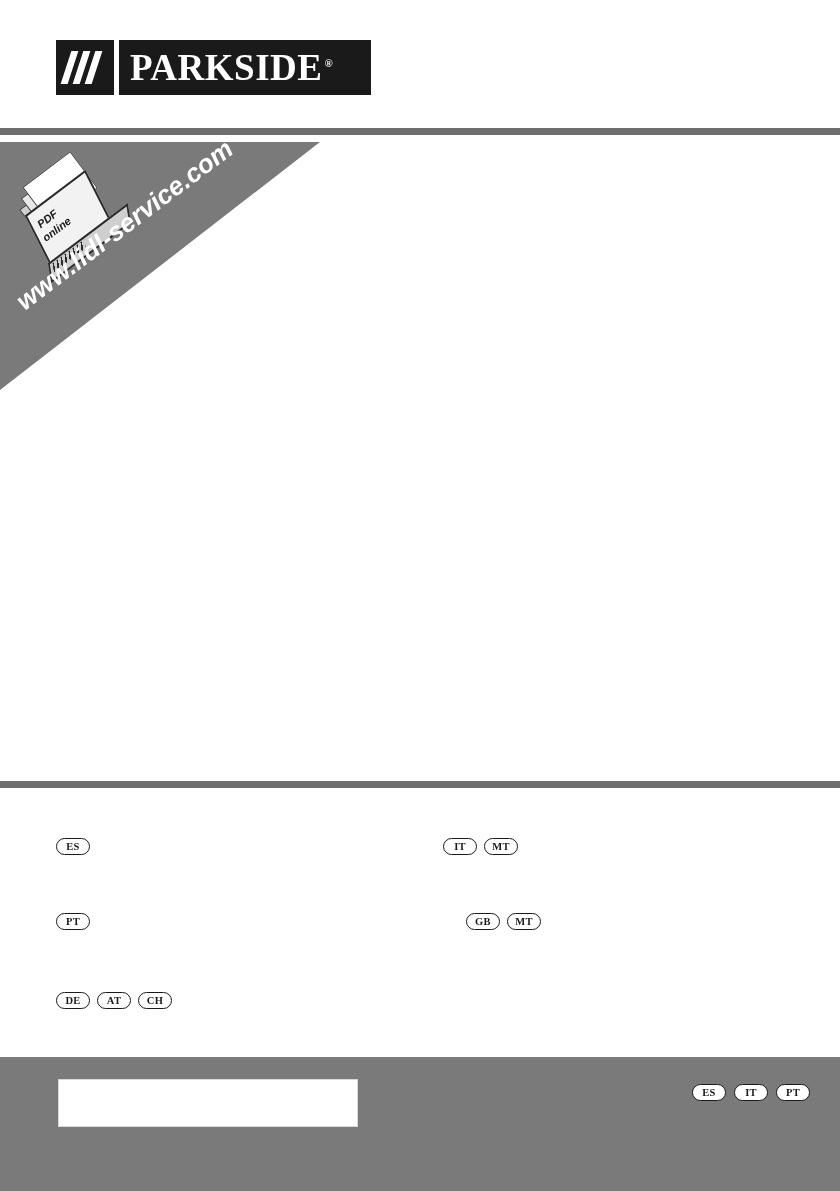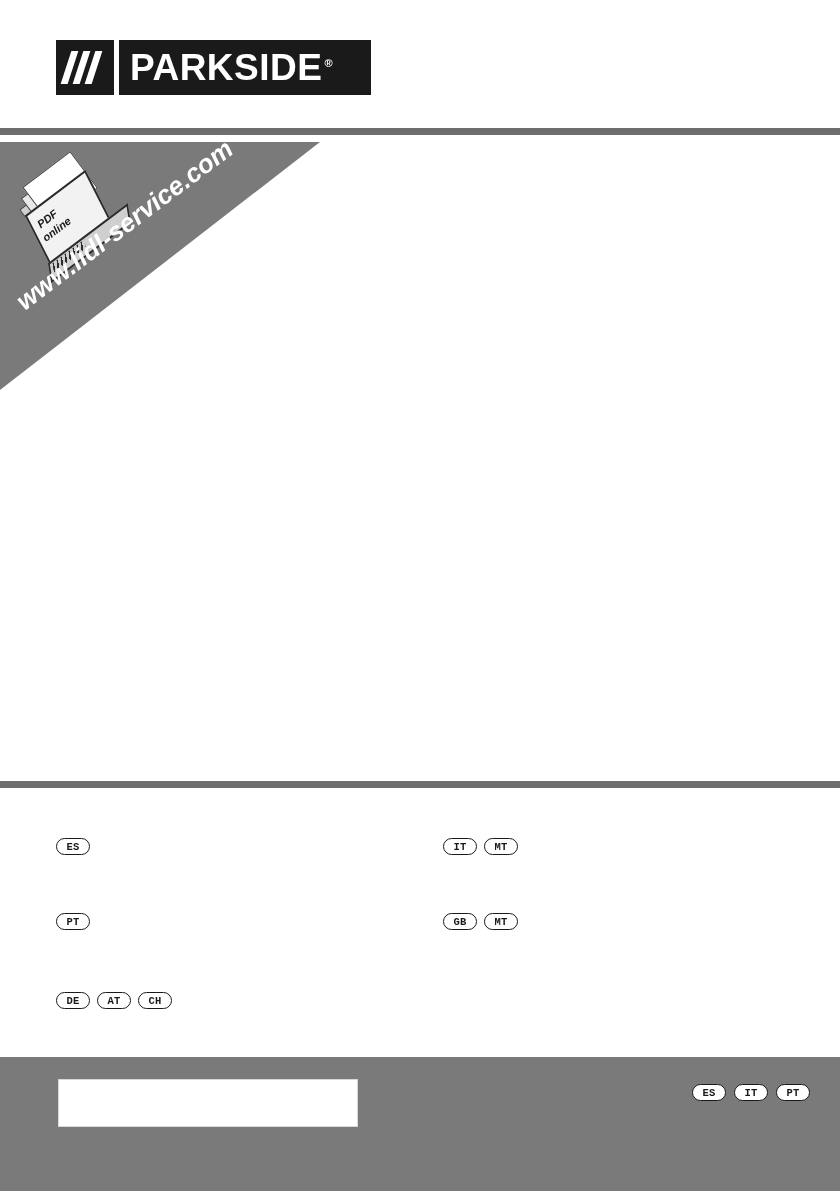--- a/index.html
+++ b/index.html
@@ -51,21 +51,21 @@
     background: #ffffff;
     flex: 0 0 auto;
   }
   .logo-word {
     color: #ffffff;
     font-size: 37px;
     font-weight: bold;
     letter-spacing: 0.5px;
     padding-left: 11px;
     line-height: 1;
-    font-family: Liberation Sans, sans-serif;
+    font-family: Liberation Serif, serif;
   }
   .logo-reg {
     color: #ffffff;
     font-size: 11px;
     vertical-align: super;
     margin-left: 2px;
     font-weight: bold;
   }
 
   
@@ -187,40 +187,40 @@
     height: 17px;
     padding: 0 5px;
     border: 1.4px solid #1a1a1a;
     border-radius: 9px;
     font-size: 10.5px;
     font-weight: bold;
     color: #1a1a1a;
     background: #ffffff;
     letter-spacing: 0.3px;
     box-sizing: border-box;
-    font-family: Liberation Mono, monospace;
+    font-family: Liberation Serif, serif;
   }
   .lang-title {
     margin-top: 7px;
     font-size: 11px;
     color: #1a1a1a;
     line-height: 1.35;
     max-width: 330px;
   }
   .lang-page {
     margin-top: 3px;
     font-size: 10px;
     color: #444;
   }
 
   .blk-es { left: 56px;  top: 838px; }
   .blk-pt { left: 56px;  top: 913px; }
   .blk-de { left: 56px;  top: 992px; }
   .blk-it { left: 443px; top: 838px; }
-  .blk-gb { left: 443px; top: 913px; }
+  .blk-gb { left: 466px; top: 913px; }
 
   
   .footer {
     position: absolute;
     left: 0;
     top: 1057px;
     width: 840px;
     height: 134px;
     background: #7a7a7a;
   }

